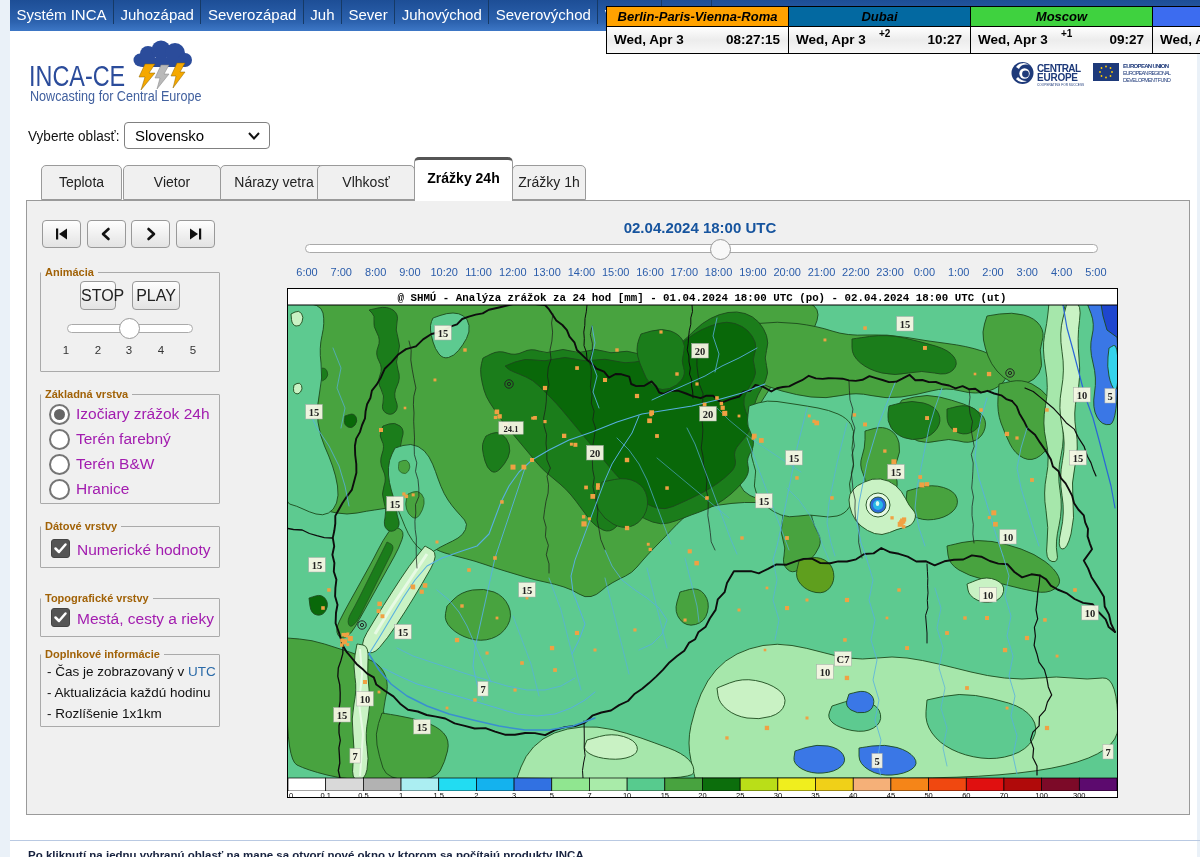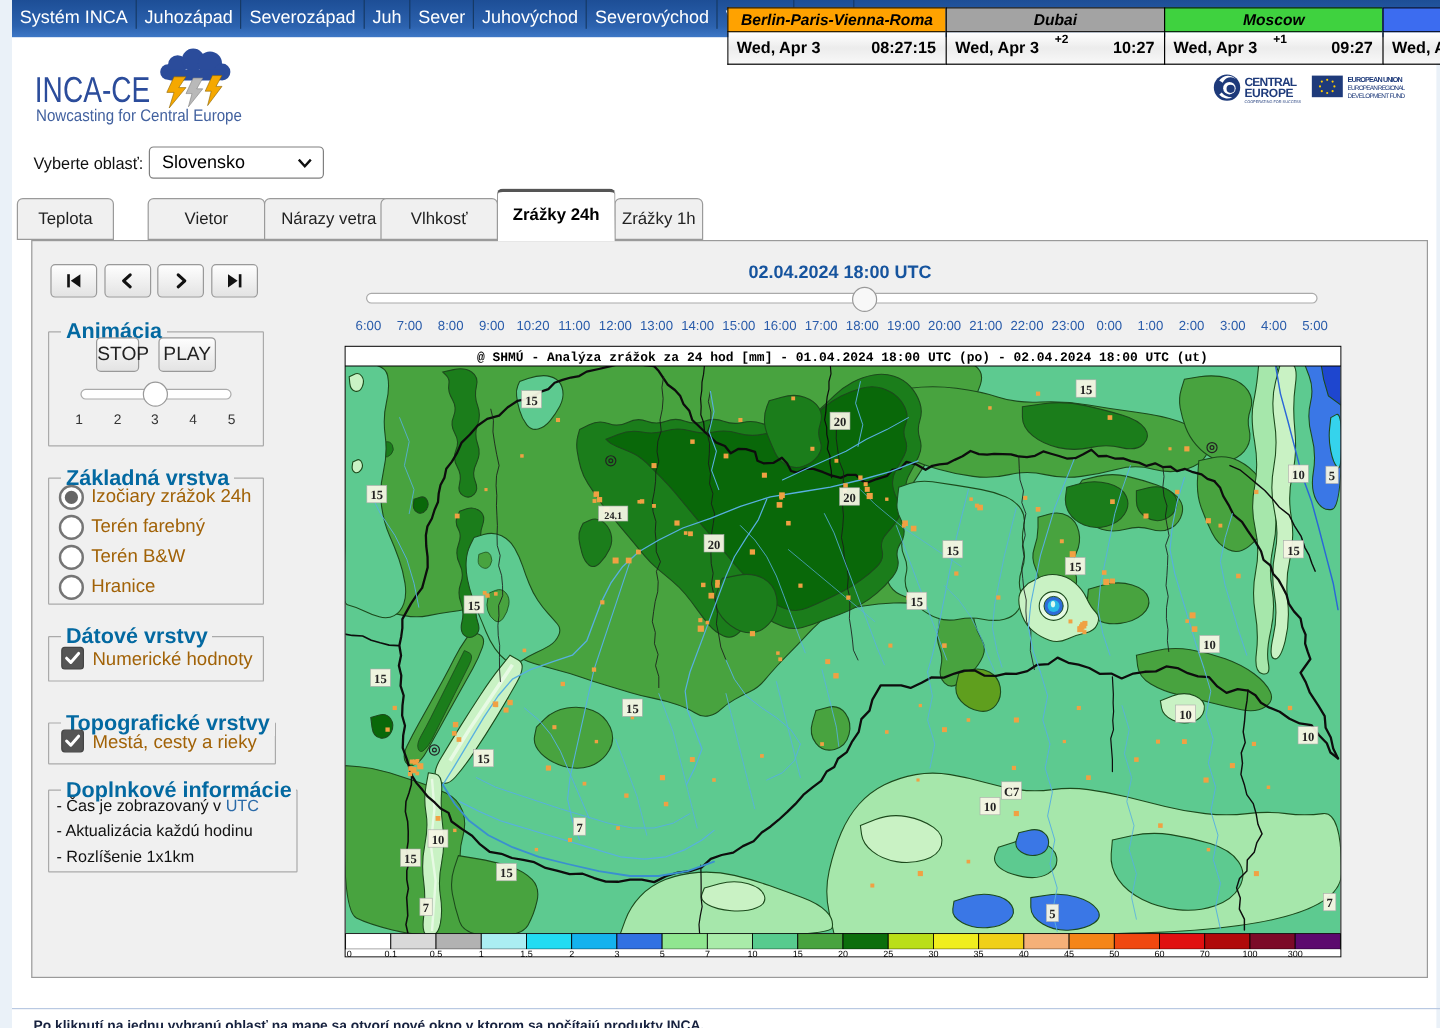--- a/index.html
+++ b/index.html
@@ -28,25 +28,25 @@
 
 .tab{position:absolute;top:165px;height:35px;box-sizing:border-box;background:#f0f0f0;border:1px solid #9a9a9a;border-radius:5px 5px 0 0;text-align:center;font-size:14px;color:#222;line-height:33px;}
 #tabact{position:absolute;top:157px;height:44px;left:414px;width:99px;box-sizing:border-box;background:#fff;border:1px solid #9a9a9a;border-top:3px solid #555;border-bottom:none;border-radius:5px 5px 0 0;text-align:center;font-weight:bold;font-size:14px;line-height:36px;z-index:5;}
 
 #panel{position:absolute;left:26px;top:200px;width:1164px;height:615px;box-sizing:border-box;background:#f0f0f0;border:1px solid #9a9a9a;}
 
 .pbtn{position:absolute;width:39px;height:28px;box-sizing:border-box;border:1px solid #999;border-radius:4px;background:linear-gradient(#fefefe,#e3e3e3);}
 .pbtn svg{position:absolute;left:0;top:0;}
 
 fieldset{position:absolute;left:40px;width:180px;box-sizing:border-box;border:1px solid #aaa;border-radius:1px;margin:0;padding:0;}
-legend{color:#0369a1;font-weight:bold;font-size:18px;margin-left:10px;padding:0 4px;white-space:nowrap;}
+legend{color:#a16207;font-weight:bold;font-size:11px;padding:0 4px;white-space:nowrap;}
 .btn2{position:absolute;box-sizing:border-box;border:1px solid #999;border-radius:4px;background:linear-gradient(#fefefe,#e3e3e3);font-size:16px;color:#222;text-align:center;}
 .radio{position:absolute;width:21px;height:21px;box-sizing:border-box;border:2px solid #757575;border-radius:50%;background:#fff;}
 .radio.sel:after{content:"";position:absolute;left:3px;top:3px;width:11px;height:11px;border-radius:50%;background:#666;}
-.rlab{position:absolute;font-size:15.5px;color:#a16207;}
+.rlab{position:absolute;font-size:15.5px;color:#a21caf;}
 .cbox{position:absolute;width:19px;height:19px;box-sizing:border-box;border-radius:3px;background:#555;border:1px solid #444;}
 .dinfo{position:absolute;font-size:13.5px;color:#111;}
 
 #timelab{position:absolute;left:550px;top:219px;width:300px;text-align:center;font-size:15px;font-weight:bold;color:#16549e;}
 #slider{position:absolute;left:305px;top:244px;width:793px;height:9px;box-sizing:border-box;background:#fff;border:1px solid #aaa;border-radius:5px;}
 #sthumb{position:absolute;left:710px;top:239px;width:21px;height:21px;box-sizing:border-box;background:#f8f8f8;border:1px solid #999;border-radius:50%;}
 .tick{position:absolute;top:266px;width:40px;text-align:center;font-size:11px;color:#2a5caa;}
 
 #aslider{position:absolute;left:67px;top:324px;width:126px;height:9px;box-sizing:border-box;background:#fff;border:1px solid #aaa;border-radius:5px;}
 #athumb{position:absolute;left:119px;top:318px;width:21px;height:21px;box-sizing:border-box;background:#fff;border:1px solid #999;border-radius:50%;}
@@ -59,21 +59,21 @@
 </style>
 </head>
 <body>
 <div id="page">
   <div id="white"></div>
   <div id="nav">
     <span class="it">Systém INCA</span><span class="it">Juhozápad</span><span class="it">Severozápad</span><span class="it">Juh</span><span class="it">Sever</span><span class="it">Juhovýchod</span><span class="it">Severovýchod</span><span class="it">Východ</span><span class="it">Stred</span>
   </div>
   <div id="clock">
     <div class="row1">
-      <span class="hc" style="background:#ffa200;">Berlin-Paris-Vienna-Roma</span><span class="hc" style="background:#a3a3a3;">Dubai</span><span class="hc" style="background:#3fd23f;">Moscow</span><span class="hc" style="background:#3c6cf0;border-right:1px solid #000;">Tokyo</span>
+      <span class="hc" style="background:#ffa200;">Berlin-Paris-Vienna-Roma</span><span class="hc" style="background:#0369a1;">Dubai</span><span class="hc" style="background:#3fd23f;">Moscow</span><span class="hc" style="background:#3c6cf0;border-right:1px solid #000;">Tokyo</span>
     </div>
     <div class="row2">
       <span class="dc"><span class="d">Wed, Apr 3</span><span class="t">08:27:15</span></span><span class="dc"><span class="d">Wed, Apr 3</span><span class="off" style="left:90px;">+2</span><span class="t">10:27</span></span><span class="dc"><span class="d">Wed, Apr 3</span><span class="off" style="left:90px;">+1</span><span class="t">09:27</span></span><span class="dc" style="border-right:1px solid #000;"><span class="d">Wed, Apr 3</span></span>
     </div>
   </div>
   <div id="incalogo">INCA-CE</div>
   <div id="incatag">Nowcasting for Central Europe</div>
   <svg id="stormicon" style="position:absolute;left:131px;top:40px;" width="64" height="52" viewBox="0 0 64 52">
     <circle cx="9" cy="20" r="6.5" fill="#2b4c9b"></circle>
     <circle cx="17" cy="14" r="8" fill="#2b4c9b"></circle>
@@ -110,21 +110,21 @@
     <text x="30" y="7" font-size="6" font-weight="bold" fill="#1e3a7a" font-family="Liberation Sans" textLength="46">EUROPEAN UNION</text>
     <text x="30" y="14" font-size="5.4" fill="#1e3a7a" font-family="Liberation Sans" textLength="48">EUROPEAN REGIONAL</text>
     <text x="30" y="20.5" font-size="5.4" fill="#1e3a7a" font-family="Liberation Sans" textLength="48">DEVELOPMENT FUND</text>
   </svg>
   <div id="sellab">Vyberte oblasť:</div>
   <div id="selbox">Slovensko
     <svg width="12" height="8" viewBox="0 0 12 8">
         <path d="M1 1 L6 6.5 L11 1" fill="none" stroke="#111" stroke-width="2"></path>
       </svg>
   </div>
-  <div class="tab" style="left:14px;width:81px;">Teplota</div>
+  <div class="tab" style="left:41px;width:81px;">Teplota</div>
   <div class="tab" style="left:123px;width:98px;">Vietor</div>
   <div class="tab" style="left:220px;width:108px;">Nárazy vetra</div>
   <div class="tab" style="left:317px;width:98px;">Vlhkosť</div>
   <div id="tabact">Zrážky 24h</div>
   <div class="tab" style="left:512px;width:74px;">Zrážky 1h</div>
   <div id="panel"></div>
 
   <div class="pbtn" style="left:42px;top:220px;">
       <svg width="37" height="26" viewBox="0 0 37 26">
         <rect x="13" y="7.5" width="2.2" height="11" fill="#111"></rect>

